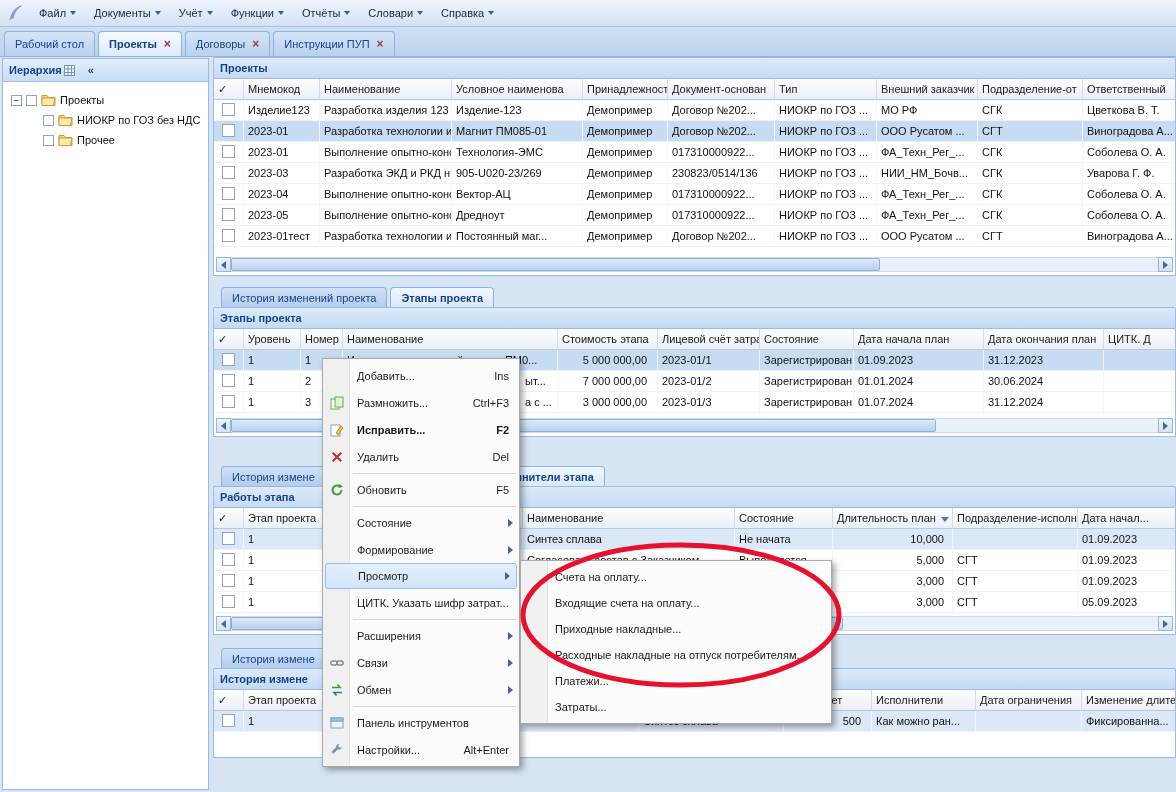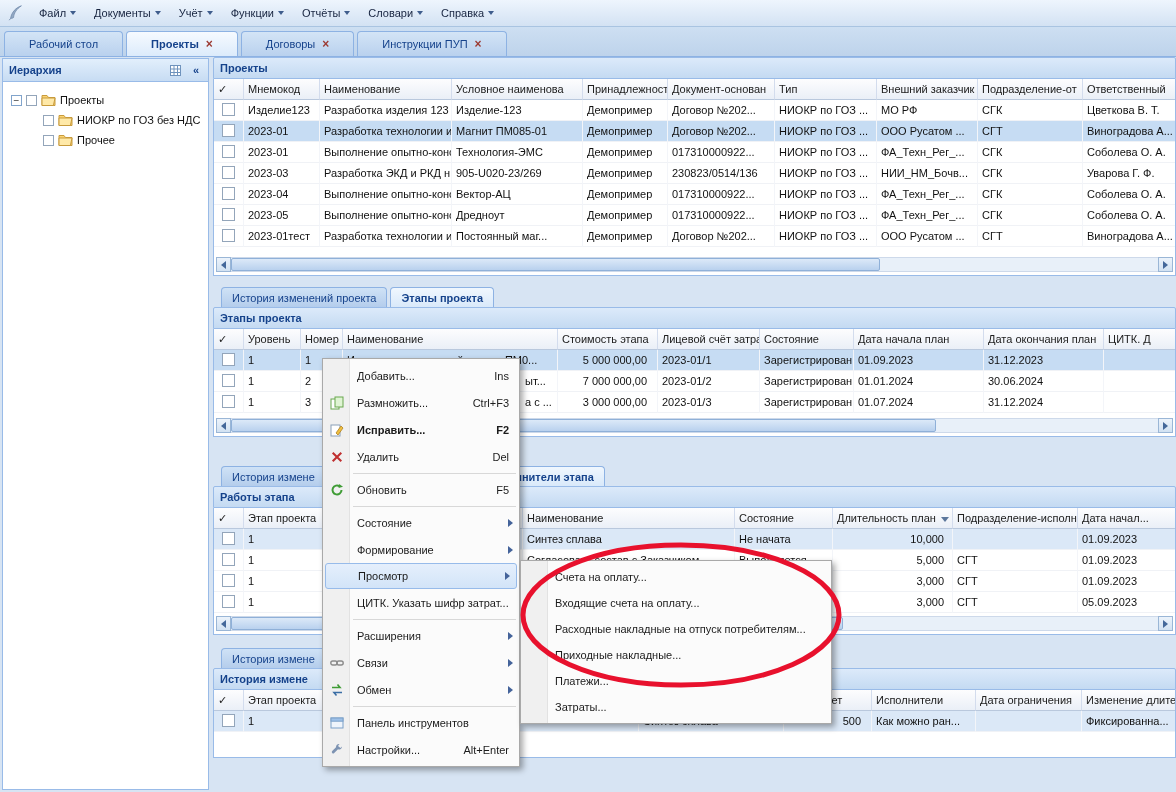--- a/index.html
+++ b/index.html
@@ -10,28 +10,28 @@
   
   .menubar { position:absolute; left:0; top:0; width:100%; height:27px; display:flex; align-items:center; padding:0 4px;
              background:linear-gradient(#eef5fd,#d3e2f3); border-bottom:1px solid #a9c4e1; }
   .logo { display:flex; margin:0 5px 0 3px; }
   .mb-item { display:flex; align-items:center; gap:4px; padding:0 9px; height:100%; color:#16233f; cursor:default; }
   .caret-down { width:0; height:0; border-left:3px solid transparent; border-right:3px solid transparent; border-top:4px solid #3f5d8c; }
 
   
   .tabbar { position:absolute; top:27px; left:0; width:100%; height:30px; background:linear-gradient(#cddff2,#bed3eb);
             border-bottom:1px solid #8db2e3; display:flex; align-items:flex-end; gap:3px; padding-left:4px; }
-  .tab { height:25px; display:flex; align-items:center; gap:7px; padding:0 24px; border:1px solid #8db2e3; border-bottom:none;
+  .tab { height:25px; display:flex; align-items:center; gap:7px; padding:0 10px; border:1px solid #8db2e3; border-bottom:none;
          border-radius:4px 4px 0 0; background:linear-gradient(#d3e4f6,#b9d1ee); color:#15428b; white-space:nowrap; }
   .tab.active { background:linear-gradient(#f6faff,#dcebfb); font-weight:bold; }
   .close-x { color:#9c3a32; font-weight:bold; font-size:12px; line-height:1; }
 
   
   .sidebar { position:absolute; left:2px; top:58px; width:207px; height:732px; background:#fff; border:1px solid #99bbe8; }
-  .sidebar-header { height:23px; display:flex; align-items:center; justify-content:space-between; padding:0 4px 0 6px;
+  .sidebar-header { height:23px; display:flex; align-items:center; padding:0 4px 0 6px;
                     background:linear-gradient(#e2effc,#c7dcf3); border-bottom:1px solid #99bbe8; color:#15428b; font-weight:bold; }
   .hdr-btns { display:flex; gap:5px; align-items:center; }
   .hdr-btn { display:flex; align-items:center; justify-content:center; width:16px; height:16px; color:#15428b; font-weight:bold; cursor:default; }
   .tree { padding:8px 2px; }
   .tree-row { display:flex; align-items:center; gap:4px; height:20px; padding-left:6px; white-space:nowrap; }
   .tree-row.child { padding-left:38px; }
   .expander { width:11px; height:11px; border:1px solid #81a4cc; background:#fff; font-size:10px; line-height:9px; text-align:center; color:#333; }
   .cb { width:13px; height:13px; border:1px solid #93a5ba; background:#fff; display:inline-block; flex:none; }
   .cb.small { width:11px; height:11px; }
 
@@ -701,24 +701,24 @@
   </div>
 
   <div class="menu" id="sub-menu">
     <div class="menu-item">
         <span class="mi-label">Счета на оплату...</span>
       </div>
     <div class="menu-item">
         <span class="mi-label">Входящие счета на оплату...</span>
       </div>
     <div class="menu-item">
+        <span class="mi-label">Приходные накладные...</span>
+      </div>
+    <div class="menu-item">
         <span class="mi-label">Расходные накладные на отпуск потребителям...</span>
-      </div>
-    <div class="menu-item">
-        <span class="mi-label">Приходные накладные...</span>
       </div>
     <div class="menu-item">
         <span class="mi-label">Платежи...</span>
       </div>
     <div class="menu-item">
         <span class="mi-label">Затраты...</span>
       </div>
   </div>
 
   <svg class="annotation" width="352" height="166">

